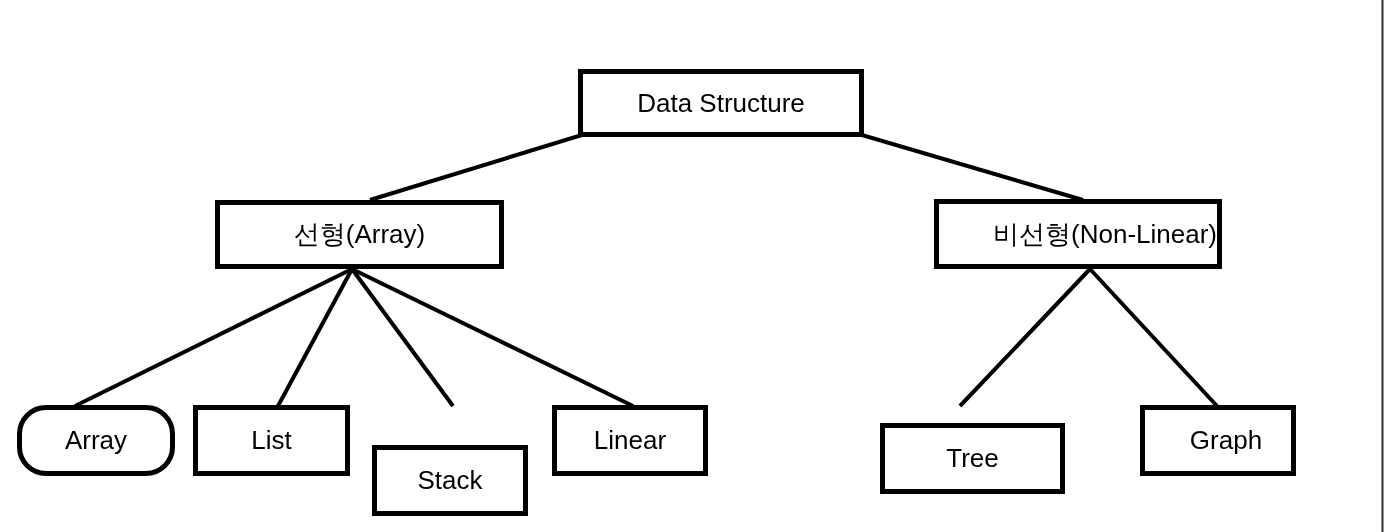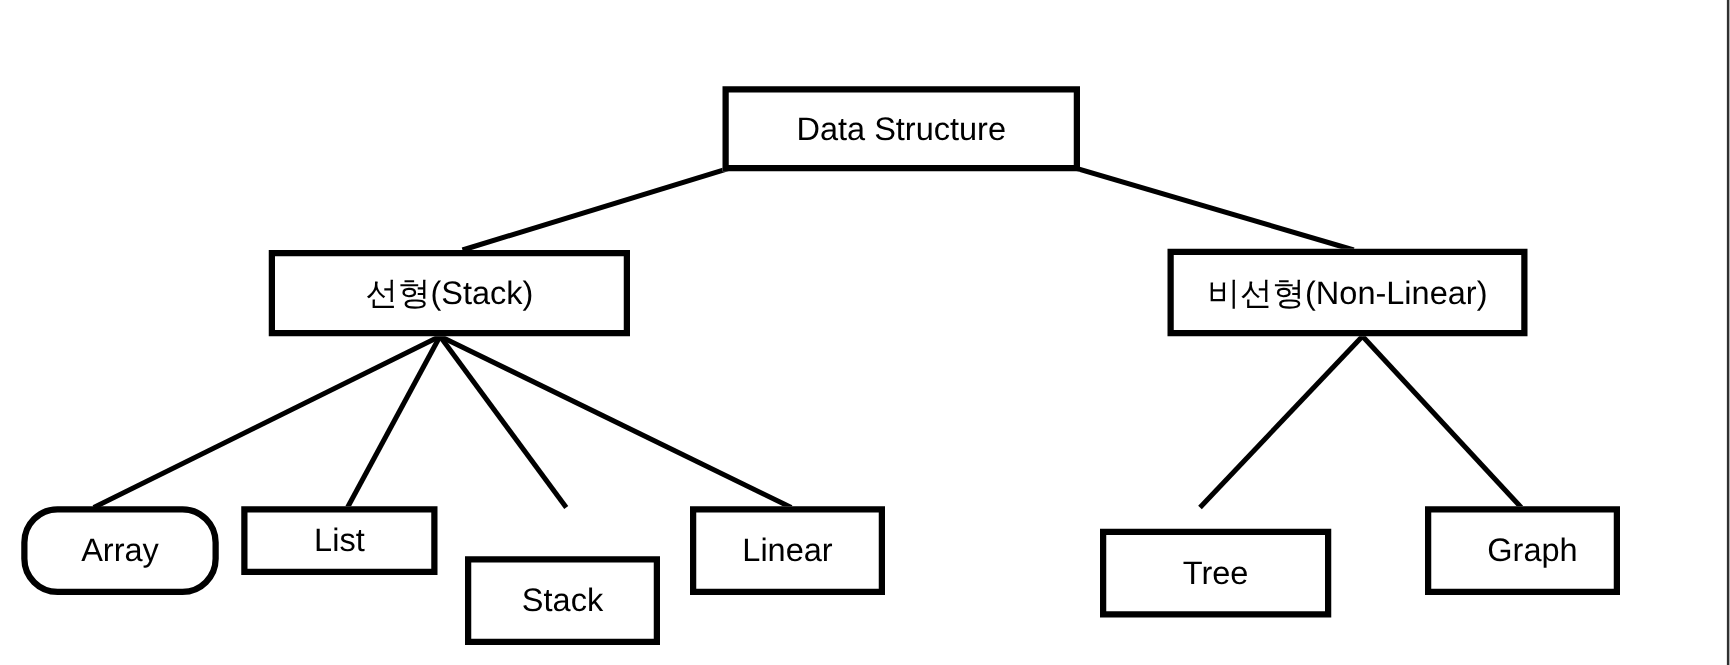--- a/index.html
+++ b/index.html
@@ -32,23 +32,23 @@
     align-items: center;
     justify-content: center;
     font-size: 26px;
     color: #000000;
     z-index: 1;
     white-space: nowrap;
   }
   
   .n-root      { left: 578px;  top: 35px;  width: 286px; height: 68px; margin-top: 34px; }
   .n-linear    { left: 215px;  top: 200px; width: 289px; height: 69px; }
-  .n-nonlinear { left: 934px;  top: 199px; width: 288px; height: 70px; }
+  .n-nonlinear { left: 934px;  top: 199px; width: 288px; height: 70px; justify-content: flex-end; }
   .n-array     { left: 17px;   top: 405px; width: 158px; height: 71px; border-radius: 29px; }
-  .n-list      { left: 193px;  top: 405px; width: 157px; height: 55px; }
+  .n-list      { left: 193px;  top: 405px; width: 157px; height: 71px; }
   .n-stack     { left: 372px;  top: 405px; width: 156px; height: 71px; margin-top: 40px; }
   .n-queue     { left: 552px;  top: 405px; width: 156px; height: 71px; }
   .n-tree      { left: 880px;  top: 405px; width: 185px; height: 71px; margin-top: 18px; }
   .n-graph     { left: 1140px; top: 405px; width: 156px; height: 71px; padding-left: 16px; }
 </style>
 </head>
 <body>
 
 <div class="canvas">
 
@@ -66,21 +66,21 @@
     <line x1="1090" y1="269" x2="1217" y2="406" stroke="#000000" stroke-width="4"></line>
 
     <line x1="1382.5" y1="0" x2="1382.5" y2="532" stroke="#303030" stroke-width="2"></line>
   </svg>
 
   <div class="node n-root">
     <span>Data Structure</span>
   </div>
 
   <div class="node n-linear">
-    <span>선형(Stack)</span>
+    <span>선형(Array)</span>
   </div>
 
   <div class="node n-nonlinear">
     <span>비선형(Non-Linear)</span>
   </div>
 
   <div class="node n-array">
     <span>Array</span>
   </div>
 

